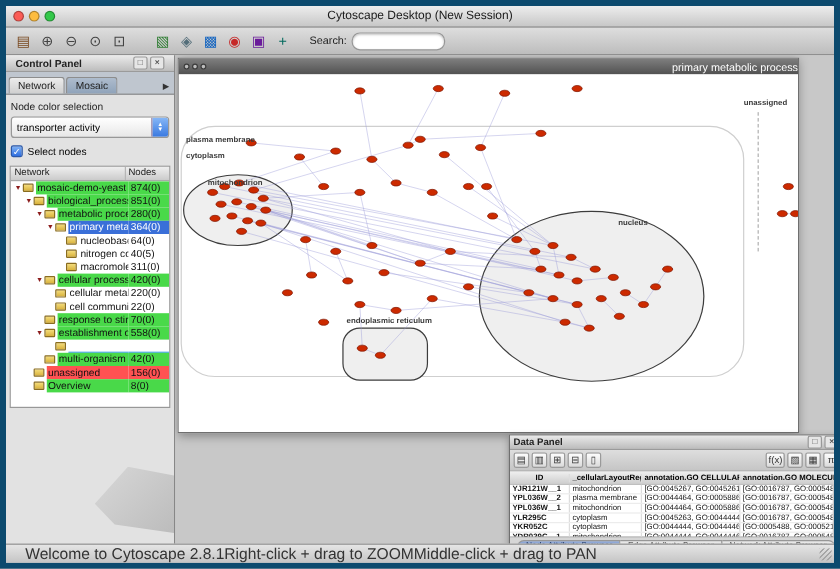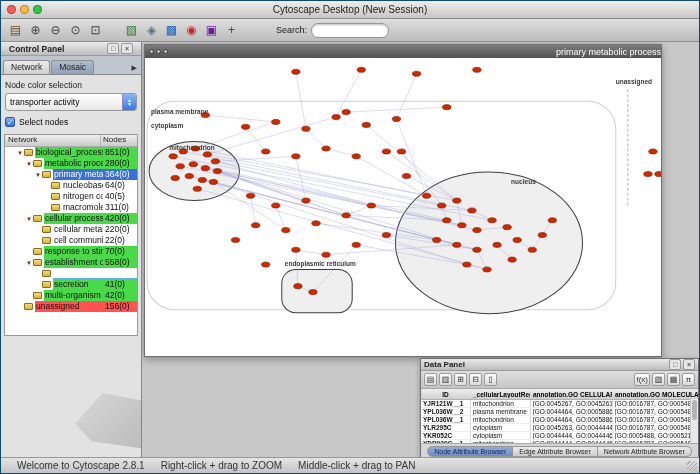--- a/index.html
+++ b/index.html
@@ -1,30 +1,30 @@
 <!DOCTYPE html>
 <html><head>
 <meta charset="utf-8">
 <style>
   html,body{margin:0;padding:0;background:#8e8e8e;}
   .app{width:700px;height:474px;font-family:"Liberation Sans",sans-serif;display:flex;flex-direction:column;
-       background:#cccccc;border:1px solid #0c4a6e;box-sizing:border-box;overflow:hidden;position:relative;}
+       background:#cccccc;border:5px solid #0c4a6e;box-sizing:border-box;overflow:hidden;position:relative;}
   
   .titlebar{flex:0 0 17px;background:linear-gradient(#ededed,#c7c7c7);border-bottom:1px solid #8e8e8e;
             display:flex;align-items:center;position:relative;}
   .lights{position:absolute;left:6px;top:4px;display:flex;gap:4px;}
   .light{width:9px;height:9px;border-radius:50%;border:1px solid rgba(0,0,0,.3);box-sizing:border-box;}
   .title{flex:1;text-align:center;font-size:10px;color:#1a1a1a;}
   
   .toolbar{flex:0 0 22px;background:linear-gradient(#dedede,#bdbdbd);border-bottom:1px solid #8f8f8f;
            display:flex;align-items:center;padding:0 6px;}
   .tb-icons{display:flex;gap:3px;align-items:center;}
   .tb-btn{width:17px;height:17px;display:flex;align-items:center;justify-content:center;font-size:12px;border-radius:3px;}
   .tb-btn:nth-child(6){margin-left:16px;}
-  .search-wrap{margin-left:36px;display:flex;align-items:center;gap:4px;}
+  .search-wrap{margin-left:14px;display:flex;align-items:center;gap:4px;}
   .search-label{font-size:9px;color:#222;}
   .search-input{width:64px;height:13px;border-radius:7px;border:1px solid #979797;background:#fff;font-size:9px;
                 padding:0 6px;box-shadow:inset 0 1px 2px rgba(0,0,0,.25);outline:none;}
   
   .main{flex:1;display:flex;min-height:0;}
   .control-panel{flex:0 0 140px;background:#e2e2e2;border-right:1px solid #878787;display:flex;flex-direction:column;
                  min-height:0;overflow:hidden;}
   .cp-header{flex:0 0 13px;background:linear-gradient(#ebebeb,#bdbdbd);border-bottom:1px solid #9b9b9b;
              display:flex;align-items:center;padding:0 8px;font-size:8.5px;font-weight:bold;color:#222;}
   .sp{flex:1;}
@@ -99,21 +99,21 @@
   .dpt-row .c0{font-weight:bold;}
   .dp-scroll{position:absolute;right:0;top:10px;bottom:0;width:7px;background:#e8e8e8;border-left:1px solid #c9c9c9;}
   .dp-thumb{margin:1px;height:20px;background:#b4b4b4;border-radius:3px;}
   .dp-tabs{flex:0 0 13px;display:flex;align-items:center;justify-content:center;background:#d6d6d6;padding:1px 0;}
   .dp-tab{font-size:7px;padding:1px 6px;background:linear-gradient(#ebebeb,#cccccc);border:1px solid #979797;border-left:none;color:#222;}
   .dp-tab:first-child{border-left:1px solid #979797;border-radius:6px 0 0 6px;}
   .dp-tab:last-child{border-radius:0 6px 6px 0;}
   .dp-tab.active{background:linear-gradient(#93abd9,#6c8cc8);color:#0d2550;}
   
   .statusbar{flex:0 0 15px;background:linear-gradient(#e5e5e5,#c4c4c4);border-top:1px solid #989898;display:flex;
-             align-items:center;gap:16px;padding:0 16px;font-size:10px;color:#333;position:relative;}
+             align-items:center;padding:0 16px;font-size:13px;color:#333;position:relative;}
   .grip{position:absolute;right:2px;bottom:2px;width:10px;height:10px;
         background:repeating-linear-gradient(135deg,transparent 0 2px,#a6a6a6 2px 3px);}
 </style>
 </head>
 <body>
 
 <div class="app">
 
   <div class="titlebar">
     <div class="lights" id="lights">
@@ -173,20 +173,26 @@
           <span class="checkbox">✓</span>
           <span class="check-label">Select nodes</span>
         </div>
       </div>
       <div class="tree-wrap">
         <div class="tree-header">
           <span class="th1">Network</span>
           <span class="th2">Nodes</span>
         </div>
         <div class="tree-body" id="tree-body">
+            <div class="tree-row" style="padding-left: 2px;">
+              <span class="tree-arrow">▼</span>
+              <span class="tree-folder"></span>
+              <span class="tree-label bg-green">mosaic-demo-yeast</span>
+              <span class="tree-count bg-green">874(0)</span>
+            </div>
             <div class="tree-row" style="padding-left: 11px;">
               <span class="tree-arrow">▼</span>
               <span class="tree-folder"></span>
               <span class="tree-label bg-green">biological_process</span>
               <span class="tree-count bg-green">851(0)</span>
             </div>
             <div class="tree-row" style="padding-left: 20px;">
               <span class="tree-arrow">▼</span>
               <span class="tree-folder"></span>
               <span class="tree-label bg-green">metabolic process</span>
@@ -245,37 +251,37 @@
               <span class="tree-folder"></span>
               <span class="tree-label bg-green">establishment of lo...</span>
               <span class="tree-count bg-green">558(0)</span>
             </div>
             <div class="tree-row" style="padding-left: 29px;">
               <span class="tree-arrow"></span>
               <span class="tree-folder"></span>
               <span class="tree-label bg-blue">transport</span>
               <span class="tree-count bg-blue">558(0)</span>
             </div>
-            <div class="tree-row" style="padding-left: 29px;">
-              <span class="tree-arrow"></span>
-              <span class="tree-folder"></span>
-              <span class="tree-label bg-green">secretion</span>
-              <span class="tree-count bg-green">41(0)</span>
-            </div>
             <div class="tree-row" style="padding-left: 20px;">
               <span class="tree-arrow"></span>
               <span class="tree-folder"></span>
               <span class="tree-label bg-green">multi-organism pr...</span>
               <span class="tree-count bg-green">42(0)</span>
             </div>
             <div class="tree-row" style="padding-left: 11px;">
               <span class="tree-arrow"></span>
               <span class="tree-folder"></span>
               <span class="tree-label bg-red">unassigned</span>
               <span class="tree-count bg-red">156(0)</span>
+            </div>
+            <div class="tree-row" style="padding-left: 11px;">
+              <span class="tree-arrow"></span>
+              <span class="tree-folder"></span>
+              <span class="tree-label bg-green">Overview</span>
+              <span class="tree-count bg-green">8(0)</span>
             </div>
           </div>
       </div>
       <div class="cp-footer">
         <div class="watermark"></div>
       </div>
     </div>
 
     <div class="desktop">
 

